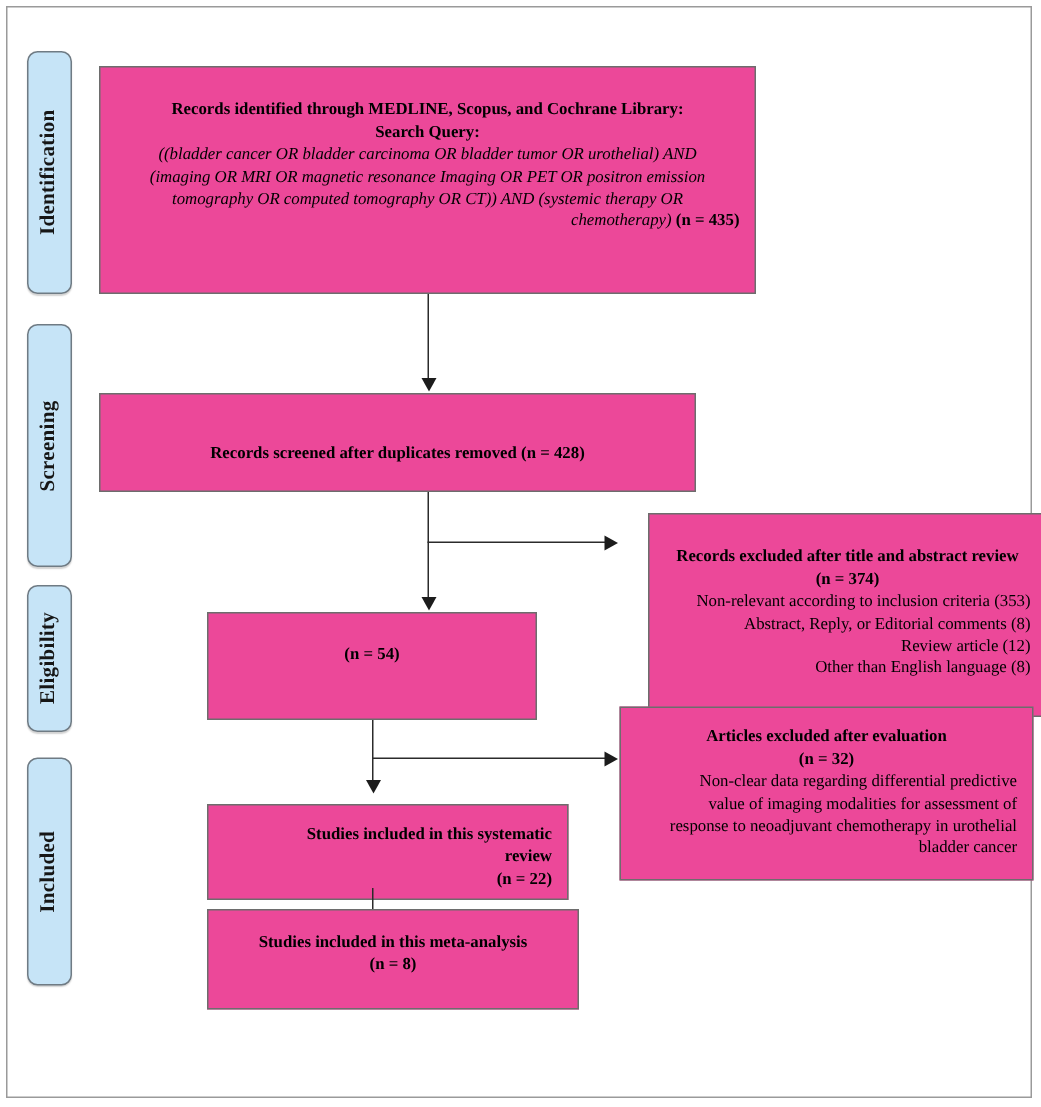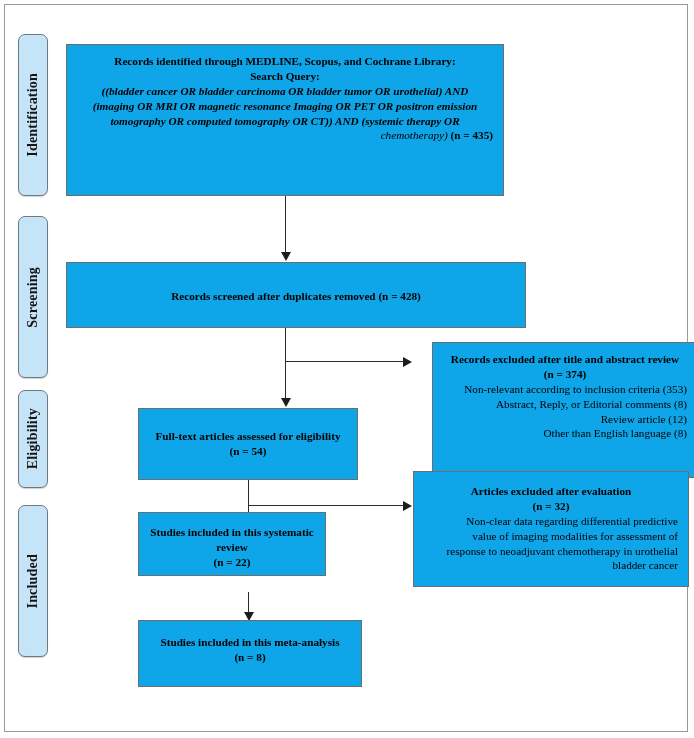--- a/index.html
+++ b/index.html
@@ -50,36 +50,35 @@
     font-size: 14px;
     letter-spacing: 0.2px;
     color: #161616;
     white-space: nowrap;
   }
 
   
   .box {
     position: absolute;
     box-sizing: border-box;
-    background: #0ea5e9;
+    background: #ec4899;
     border: 1px solid #6d6d6d;
-    padding: 9px 10px 6px 10px;
+    padding: 21px 10px 6px 10px;
     text-align: center;
     color: #000000;
     font-size: 11.2px;
     line-height: 1.33;
   }
   .box .ttl {
     font-weight: bold;
     display: block;
   }
   .box .qry {
     font-style: italic;
     display: block;
-    font-weight: bold;
   }
   .box .ln {
     display: block;
     text-align: right;
   }
 
   
   .vline {
     position: absolute;
     width: 1px;
@@ -135,66 +134,65 @@
     <span class="ttl">Search Query:</span>
     <span class="qry">((bladder cancer OR bladder carcinoma OR bladder tumor OR urothelial) AND</span>
     <span class="qry">(imaging OR MRI OR magnetic resonance Imaging OR PET OR positron emission</span>
     <span class="qry">tomography OR computed tomography OR CT)) AND (systemic therapy OR</span>
     <span class="ln"><i>chemotherapy)</i> <b>(n = 435)</b></span>
   </div>
 
   <div class="vline" style="left:285px; top:196px; height:58px;"></div>
   <div class="arrow-down" style="left:281px; top:252px;"></div>
 
-  <div class="box" style="left:66px; top:262px; width:460px; height:66px; display:flex; align-items:center; justify-content:center;">
+  <div class="box" style="left:66px; top:262px; width:398px; height:66px; display:flex; align-items:center; justify-content:center;">
     <span class="ttl">Records screened after duplicates removed (n = 428)</span>
   </div>
 
   <div class="vline" style="left:285px; top:328px; height:72px;"></div>
   <div class="arrow-down" style="left:281px; top:398px;"></div>
 
   <div class="hline" style="left:285px; top:361px; width:119px;"></div>
   <div class="arrow-right" style="left:403px; top:357px;"></div>
 
   <div class="box" style="left:413px; top:342px; width:266px; height:136px;margin-left:19px;">
     <span class="ttl">Records excluded after title and abstract review</span>
     <span class="ttl">(n = 374)</span>
     <span class="ln">Non-relevant according to inclusion criteria (353)</span>
     <span class="ln">Abstract, Reply, or Editorial comments (8)</span>
     <span class="ln">Review article (12)</span>
     <span class="ln">Other than English language (8)</span>
   </div>
 
   <div class="box" style="left:138px; top:408px; width:220px; height:72px; padding-top:20px;">
-    <span class="ttl">Full-text articles assessed for eligibility</span>
     <span class="ttl">(n = 54)</span>
   </div>
 
   <div class="vline" style="left:248px; top:480px; height:42px;"></div>
   <div class="arrow-down" style="left:244px; top:520px;"></div>
 
   <div class="hline" style="left:248px; top:505px; width:156px;"></div>
   <div class="arrow-right" style="left:403px; top:501px;"></div>
 
   <div class="box" style="left:413px; top:471px; width:276px; height:116px; padding-top:12px;">
     <span class="ttl">Articles excluded after evaluation</span>
     <span class="ttl">(n = 32)</span>
     <span class="ln">Non-clear data regarding differential predictive</span>
     <span class="ln">value of imaging modalities for assessment of</span>
     <span class="ln">response to neoadjuvant chemotherapy in urothelial</span>
     <span class="ln">bladder cancer</span>
   </div>
 
-  <div class="box" style="left:138px; top:512px; width:188px; height:64px; padding-top:12px;">
+  <div class="box" style="left:138px; top:536px; width:241px; height:64px; padding-top:12px;text-align:right;">
     <span class="ttl">Studies included in this systematic</span>
     <span class="ttl">review</span>
     <span class="ttl">(n = 22)</span>
   </div>
 
   <div class="vline" style="left:248px; top:592px; height:22px;"></div>
   <div class="arrow-down" style="left:244px; top:612px;"></div>
 
-  <div class="box" style="left:138px; top:620px; width:224px; height:67px; padding-top:14px;">
+  <div class="box" style="left:138px; top:606px; width:248px; height:67px; padding-top:14px;">
     <span class="ttl">Studies included in this meta-analysis</span>
     <span class="ttl">(n = 8)</span>
   </div>
 
 </div>
 
 </body></html>

